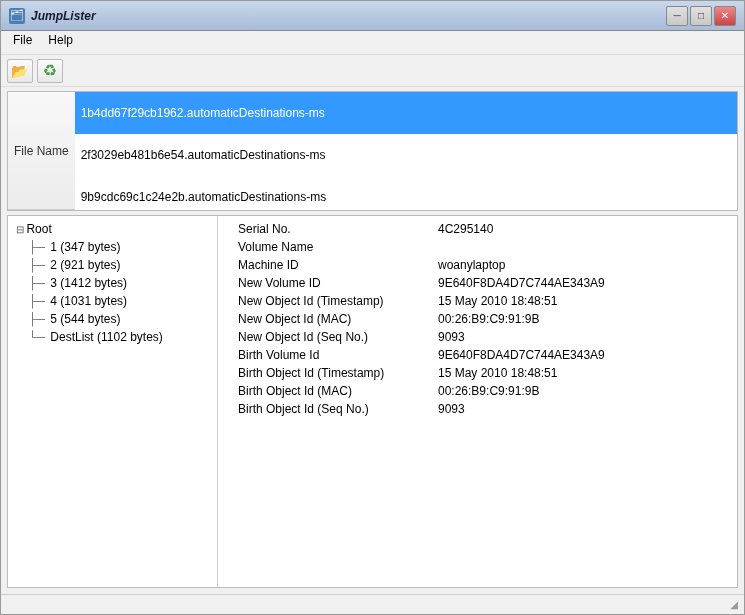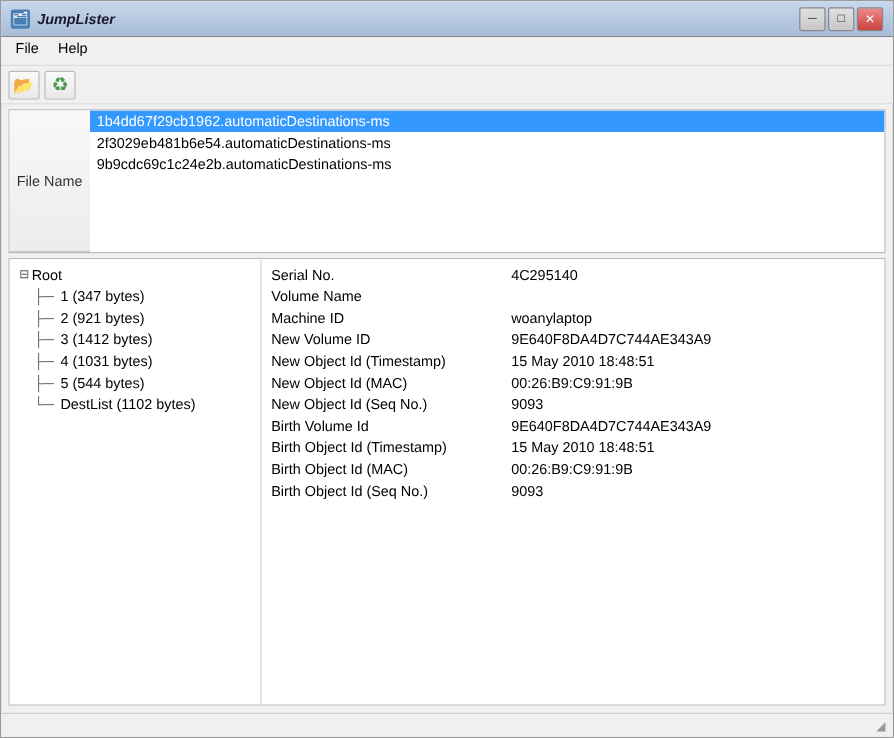--- a/index.html
+++ b/index.html
@@ -121,21 +121,21 @@
       display: flex;
       align-items: center;
     }
     .file-list-body {
       flex: 1;
       overflow-y: auto;
       overflow-x: hidden;
       position: relative;
     }
     .file-item {
-      padding: 2px 6px;
+      padding: 14px 6px;
       cursor: pointer;
       color: #000;
       white-space: nowrap;
       font-size: 12px;
     }
     .file-item.selected {
       background: #3399ff;
       color: white;
     }
     .bottom-section {
@@ -165,20 +165,21 @@
     }
     .tree-root { display: flex; align-items: center; gap: 2px; padding-left: 4px; }
     .tree-children { padding-left: 16px; }
     .tree-connector { color: #666; margin-right: 2px; }
     .detail-pane {
       flex: 1;
       overflow-y: auto;
       overflow-x: auto;
       background: white;
       padding: 4px 0;
+      margin-left: 12px;
     }
     .detail-row {
       display: flex;
       padding: 2px 8px;
       font-size: 12px;
       min-height: 18px;
       align-items: flex-start;
     }
     .detail-label {
       width: 200px;

